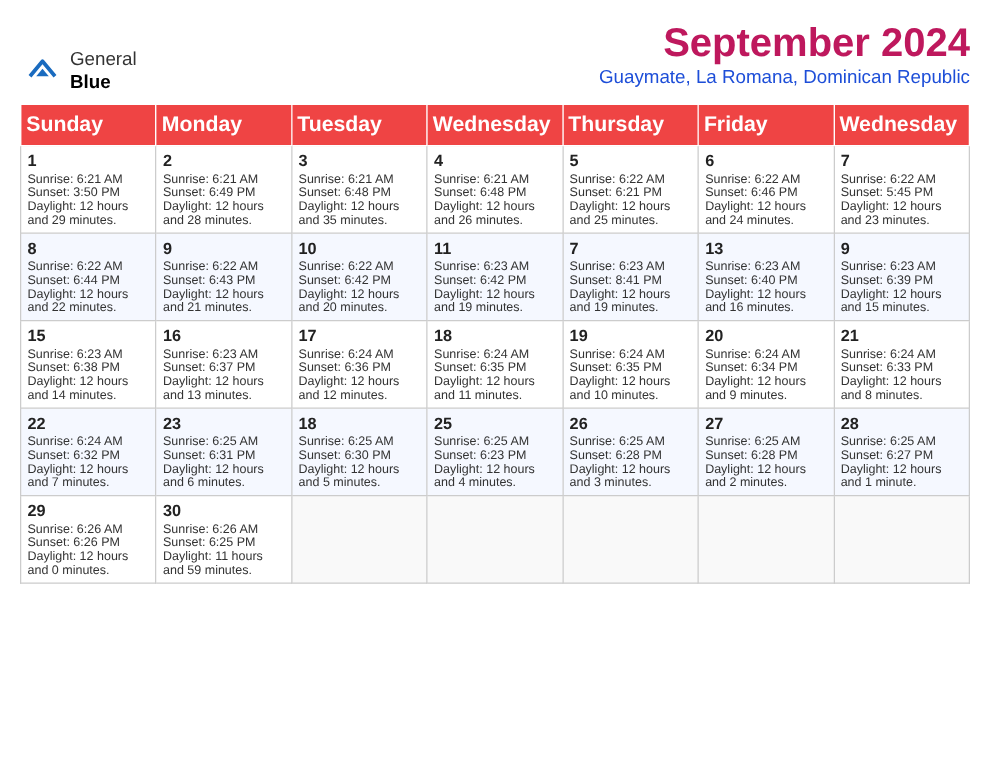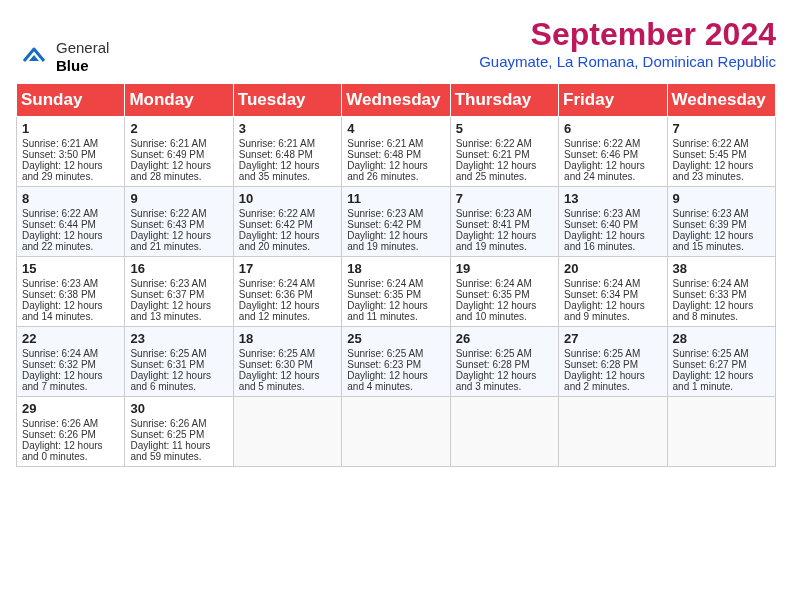--- a/index.html
+++ b/index.html
@@ -229,21 +229,21 @@
         <span>Sunset: 6:35 PM</span><br>
         <span>Daylight: 12 hours and 10 minutes.</span>
       </td>
         <td>
         <span class="day-num">20</span>
         <span>Sunrise: 6:24 AM</span><br>
         <span>Sunset: 6:34 PM</span><br>
         <span>Daylight: 12 hours and 9 minutes.</span>
       </td>
         <td>
-        <span class="day-num">38</span>
+        <span class="day-num">21</span>
         <span>Sunrise: 6:24 AM</span><br>
         <span>Sunset: 6:33 PM</span><br>
         <span>Daylight: 12 hours and 8 minutes.</span>
       </td>
       </tr>
       <tr>
         <td>
         <span class="day-num">22</span>
         <span>Sunrise: 6:24 AM</span><br>
         <span>Sunset: 6:32 PM</span><br>

